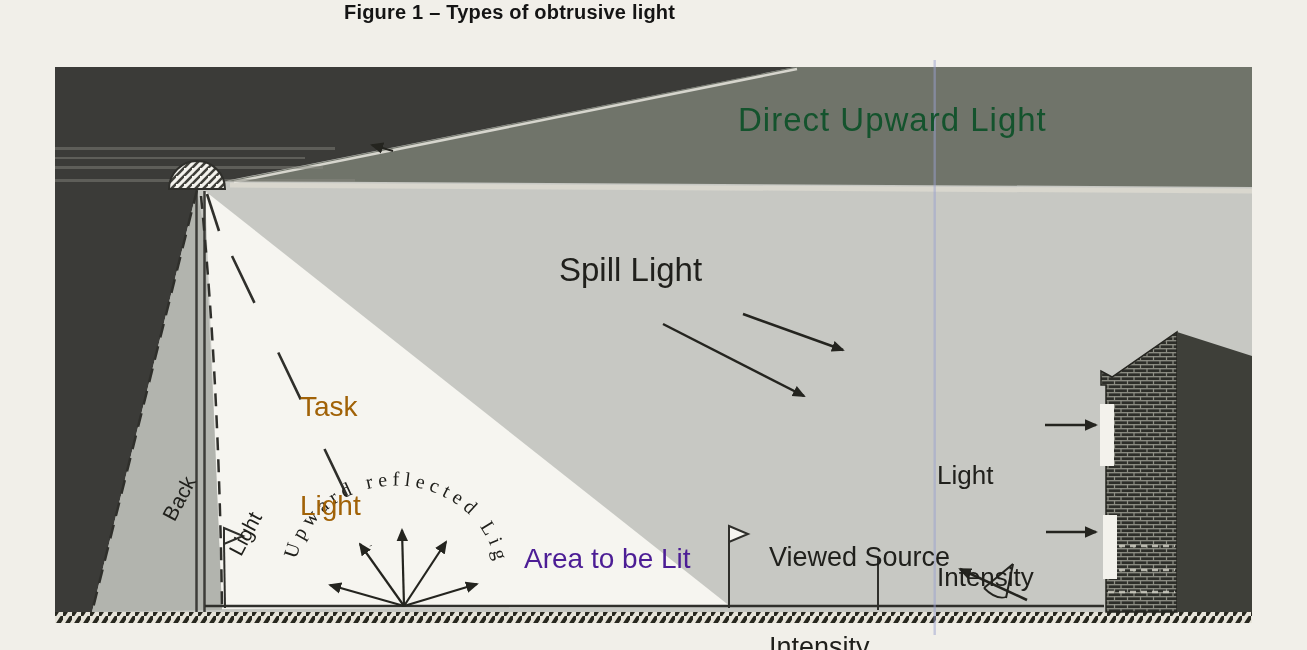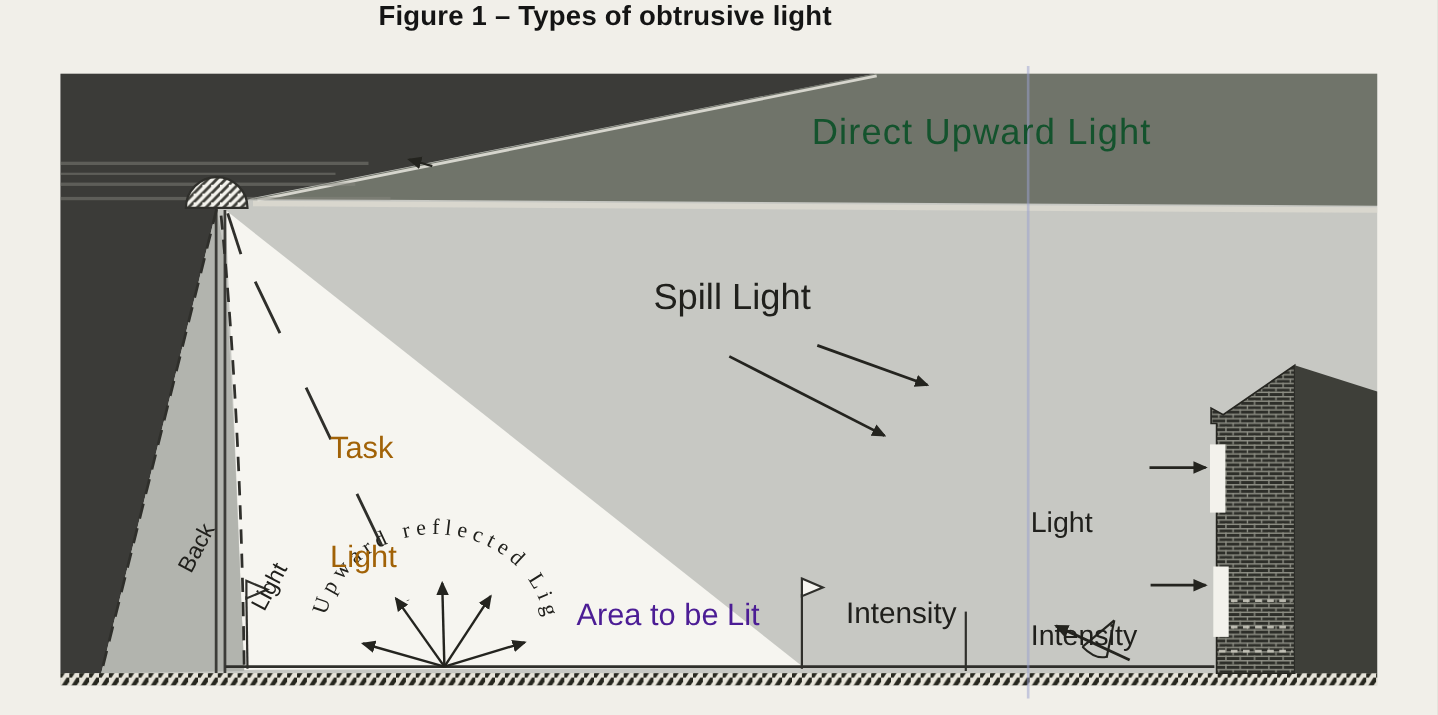--- a/index.html
+++ b/index.html
@@ -3,23 +3,23 @@
 <meta charset="utf-8">
 <style>
   html,body{margin:0;padding:0;}
   body{
     width:1307px;height:650px;position:relative;overflow:hidden;
     background:#f1efe9;
     font-family:"Liberation Sans", sans-serif;
   }
   #stage{position:absolute;left:0;top:0;width:1307px;height:650px;}
   .lbl{position:absolute;color:#1e1e1a;white-space:pre;line-height:1.05;}
-  #figure-title{left:344px;top:2px;font-size:25px;font-weight:bold;color:#141414;letter-spacing:.2px;}
+  #figure-title{left:344px;top:2px;font-size:20px;font-weight:bold;color:#141414;letter-spacing:.2px;}
   #lbl-direct{left:738px;top:103px;font-size:33px;color:#14532d;letter-spacing:1px;}
-  #lbl-spill{left:559px;top:253px;font-size:33px;color:#20201c;margin-left:35px;}
+  #lbl-spill{left:559px;top:253px;font-size:33px;color:#20201c;}
   #lbl-task{left:300px;top:324px;font-size:28px;line-height:33px;color:#a16207;}
   #lbl-back{left:104px;top:452px;width:96px;height:64px;font-size:21px;line-height:25px;
             text-align:center;transform:rotate(-62deg);color:#20201c;}
   #lbl-area{left:524px;top:544px;font-size:28px;color:#4c1d95;}
   #lbl-viewed{left:769px;top:482px;font-size:27px;line-height:30px;color:#20201c;}
   #lbl-intrusion{left:937px;top:390px;font-size:26px;line-height:34px;color:#20201c;}
 </style>
 </head>
 <body>
 
@@ -152,19 +152,20 @@
 </div>
 
 <div class="lbl" id="lbl-back">
   <div>Back</div>
   <div>Light</div>
 </div>
 
 <div class="lbl" id="lbl-area">Area to be Lit</div>
 
 <div class="lbl" id="lbl-viewed">
+  <div>Viewed Source</div>
   <div>Intensity</div>
 </div>
 
 <div class="lbl" id="lbl-intrusion">
   <div>Light</div>
   <div>Intensity</div>
 </div>
 
 </body></html>

